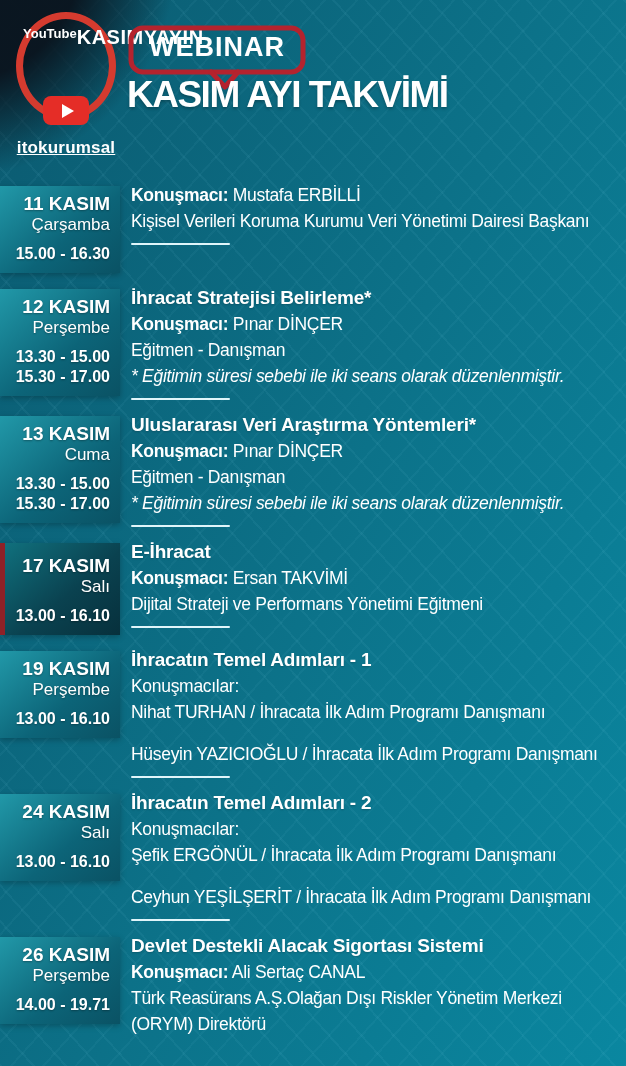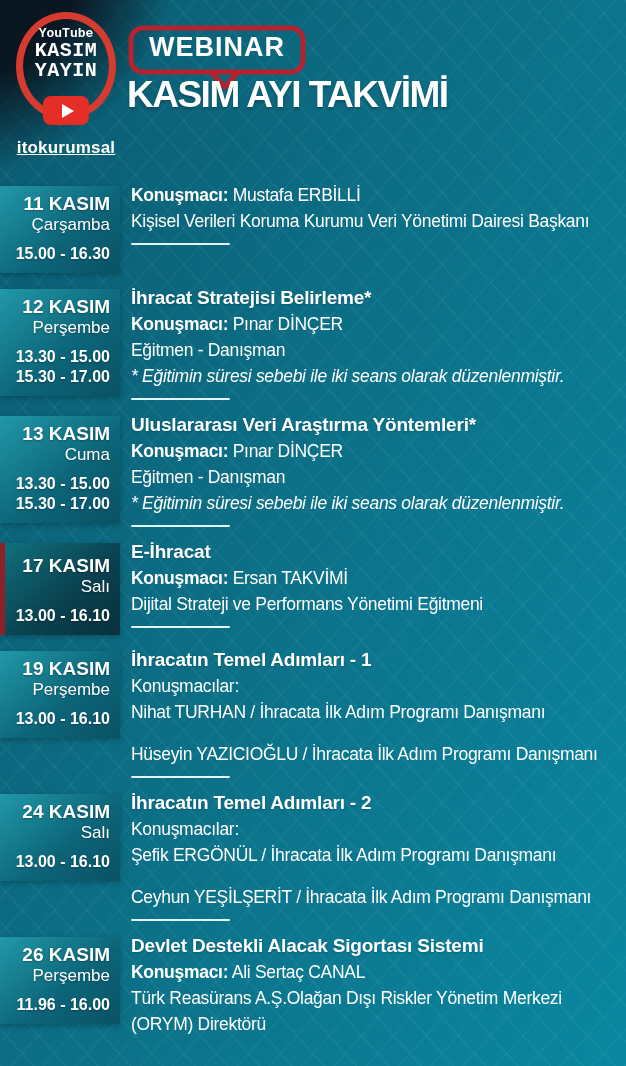--- a/index.html
+++ b/index.html
@@ -14,22 +14,22 @@
   .corner-shade {
     position:absolute; left:0; top:0; width:300px; height:280px; pointer-events:none;
     background: radial-gradient(circle 300px at -45px -45px, rgba(10,20,30,0.97) 42%, rgba(10,20,30,0) 74%);
   }
   
   .header { position:absolute; left:0; top:0; width:100%; height:186px; }
   .logo-block { position:absolute; left:10px; top:12px; width:112px; text-align:center; }
   .ring {
     position:relative; width:86px; height:86px; margin:0 auto;
     border:7px solid #d53b2f; border-radius:50%;
-    display:flex; flex-direction:column; justify-content:flex-start;
-    padding-top:8px; box-sizing:content-box;font-family:Liberation Mono, monospace;
+    display:flex; flex-direction:row; justify-content:flex-start;
+    padding-top:8px; box-sizing:content-box;
   }
   .yt-word  { font-size:13px; font-weight:bold; line-height:14px; }
   .yt-big   { font-size:20px; font-weight:bold; line-height:20px; letter-spacing:0.5px; }
   .play-btn {
     position:absolute; left:50%; bottom:-12px; transform:translateX(-50%);
     width:46px; height:29px; background:#e52d27; border-radius:8px;
     display:flex; align-items:center; justify-content:center;
   }
   .play-tri { width:0; height:0; border-left:12px solid #ffffff; border-top:7px solid transparent; border-bottom:7px solid transparent; margin-left:3px; }
   .handle { margin-top:18px; font-size:17px; font-weight:bold; letter-spacing:0.2px;text-decoration:underline; }
@@ -212,21 +212,21 @@
         <div class="c-line sp2">Ceyhun YEŞİLŞERİT /  İhracata İlk Adım Programı Danışmanı</div>
         <div class="divider"></div>
       </div>
     </section>
 
     <section class="row">
       <div class="datebox">
         <div class="d-date">26 KASIM</div>
         <div class="d-day">Perşembe</div>
         <div class="d-times">
-          <div>11.96 - 16.00</div>
+          <div>14.00 - 19.71</div>
         </div>
       </div>
       <div class="content">
         <div class="c-title">Devlet Destekli Alacak Sigortası Sistemi</div>
         <div class="c-line">
           <span class="label">Konuşmacı:</span>
           <span>Ali Sertaç CANAL</span>
         </div>
         <div class="c-line">Türk Reasürans A.Ş.Olağan Dışı Riskler Yönetim Merkezi (ORYM) Direktörü</div>
       </div>

